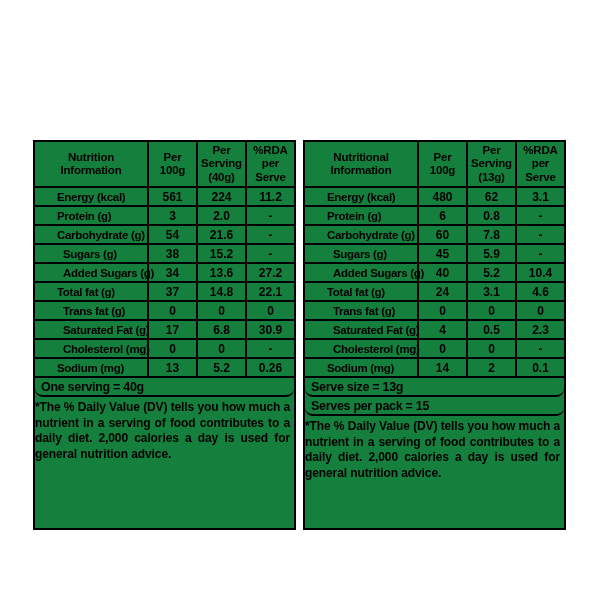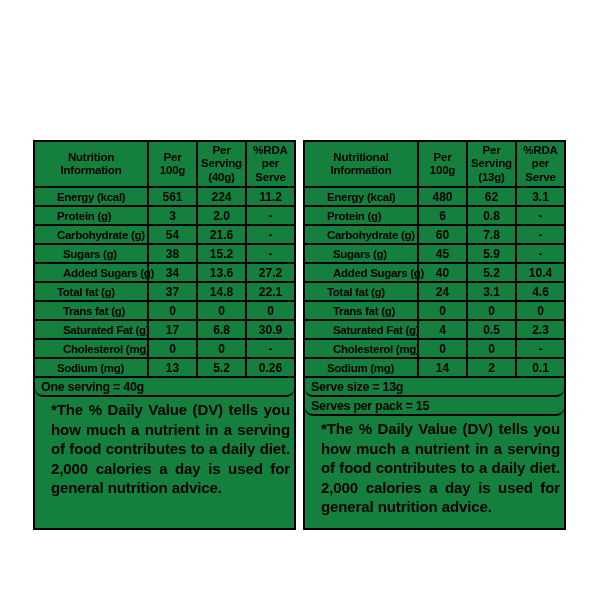--- a/index.html
+++ b/index.html
@@ -60,22 +60,22 @@
     align-items:center;
     padding-left:6px;
     border-bottom:2px solid #000;
     font-size:12.5px;
     letter-spacing:-0.3px;
     white-space:nowrap;
     border-radius:8px;
   }
   .footnote {
     flex:1 1 auto;
-    padding:3px 4px 2px 16px;
-    font-size:15px;
+    padding:3px 4px 2px 0;
+    font-size:12px;
     line-height:1.3;
     letter-spacing:-0.1px;
     text-align:justify;
     border-radius:10px;
   }
 </style>
 </head>
 <body>
 
 <div class="ntable t0">

